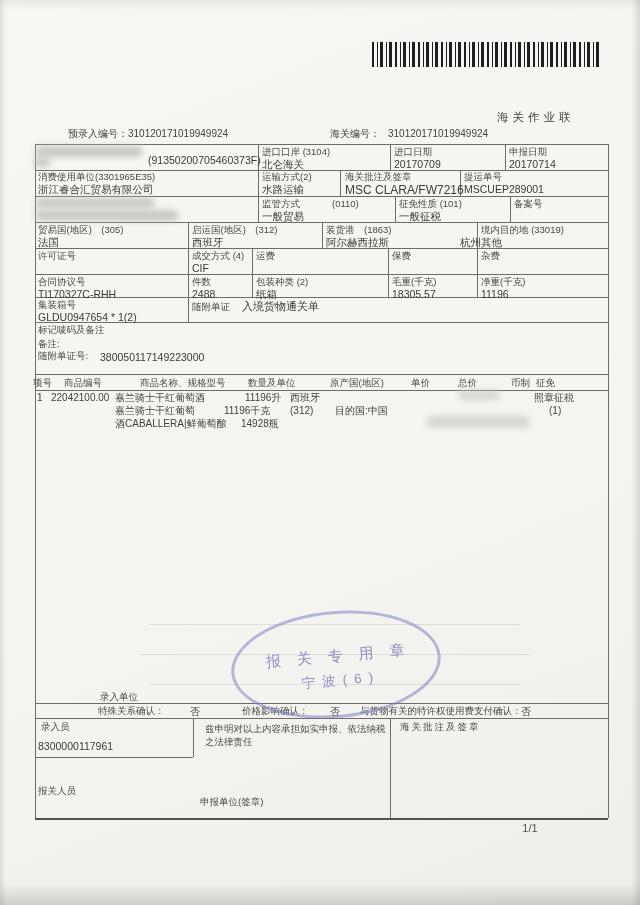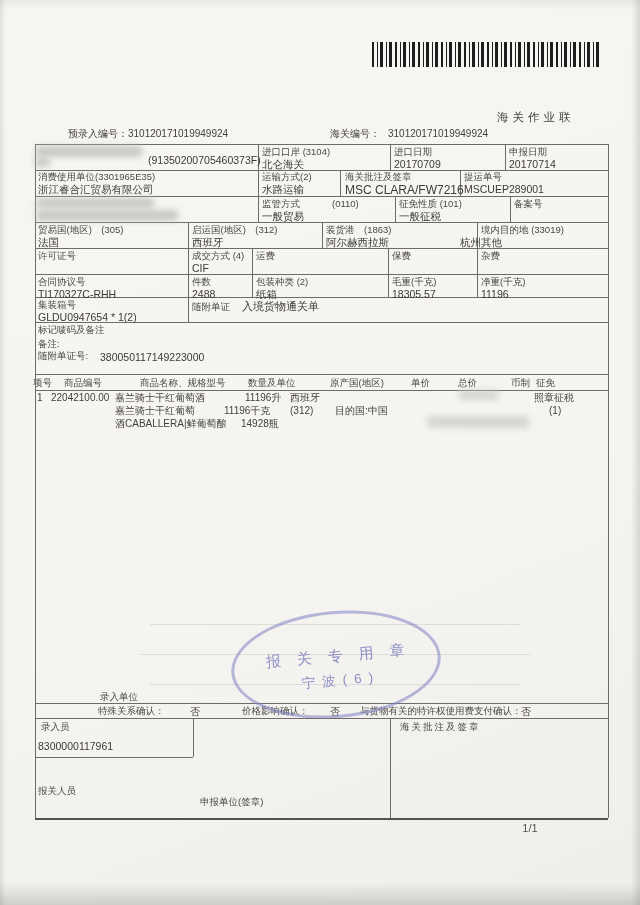--- a/index.html
+++ b/index.html
@@ -185,17 +185,18 @@
   <span class="t" style="left:190px;top:706px">否</span>
   <span class="t lbl" style="left:242px;top:706px">价格影响确认：</span>
   <span class="t" style="left:330px;top:706px">否</span>
   <span class="t lbl" style="left:360px;top:706px">与货物有关的特许权使用费支付确认：</span>
   <span class="t" style="left:521px;top:706px">否</span>
 
   <span class="t lbl" style="left:41px;top:722px">录入员</span>
   <span class="t lbl" style="left:100px;top:692px">录入单位</span>
   <span class="t val" style="left:38px;top:740px">8300000117961</span>
   <span class="t lbl" style="left:38px;top:786px">报关人员</span>
+  <div class="decl">兹申明对以上内容承担如实申报、依法纳税之法律责任</div>
   <span class="t lbl" style="left:200px;top:797px">申报单位(签章)</span>
   <span class="t lbl" style="left:400px;top:722px;letter-spacing:2px">海关批注及签章</span>
 
   <div class="pageno">1/1</div>
 </div>
 
 </body></html>

